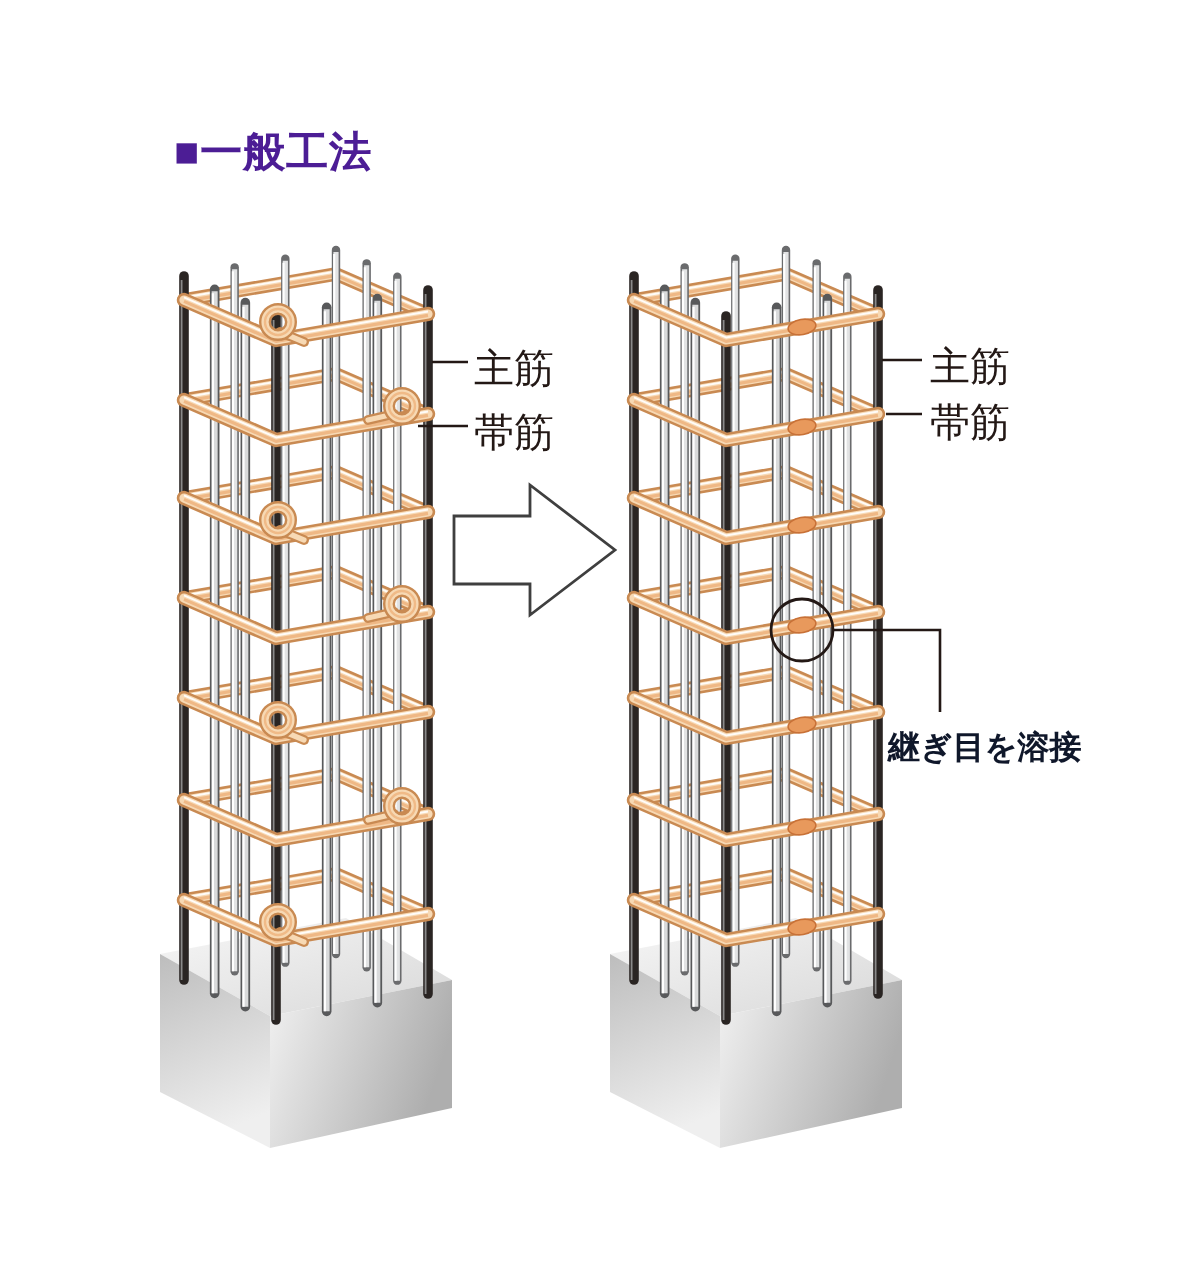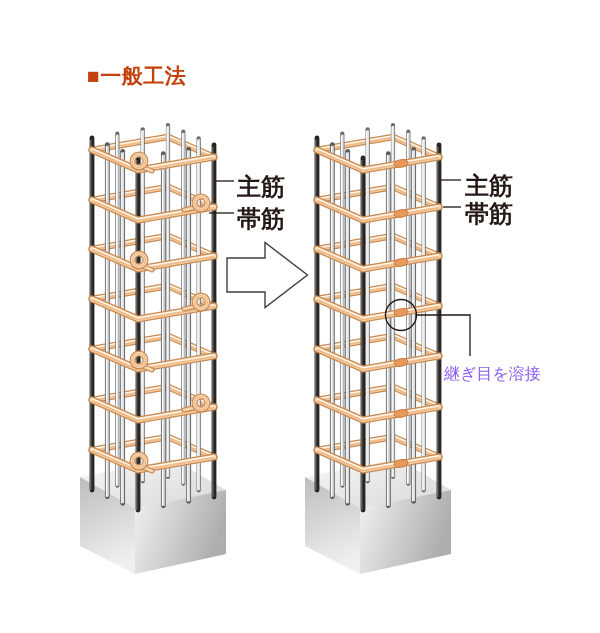--- a/index.html
+++ b/index.html
@@ -1,21 +1,21 @@
 <!DOCTYPE html>
 <html><head>
 <meta charset="utf-8">
 <style>
   html,body{margin:0;padding:0;background:#fff;}
   .stage{position:relative;width:600px;height:633px;background:#fff;overflow:hidden;
          font-family:"Liberation Sans","DejaVu Sans",sans-serif;}
   .stage svg{position:absolute;left:0;top:0;}
-  .ttl{position:absolute;font-size:21px;font-weight:bold;color:#c2410c;letter-spacing:0.5px;white-space:nowrap;}
-  .lbl{position:absolute;font-size:24px;font-weight:bold;color:#231815;white-space:nowrap;}
-  .lbl-sm{position:absolute;font-size:16px;font-weight:normal;color:#8b5cf6;white-space:nowrap;}
+  .ttl{position:absolute;font-size:21px;font-weight:bold;color:#4c1d95;letter-spacing:0.5px;white-space:nowrap;}
+  .lbl{position:absolute;font-size:20px;font-weight:normal;color:#231815;white-space:nowrap;}
+  .lbl-sm{position:absolute;font-size:16px;font-weight:bold;color:#0f172a;white-space:nowrap;}
 </style>
 </head>
 <body>
 
 <div class="stage">
   <svg id="diagram" width="600" height="633" viewBox="0 0 600 633">
       <defs>
         <linearGradient id="gTop" x1="0" y1="0" x2="1" y2="1">
           <stop offset="0" stop-color="#f7f7f7"></stop>
           <stop offset="1" stop-color="#d8d8d8"></stop>

